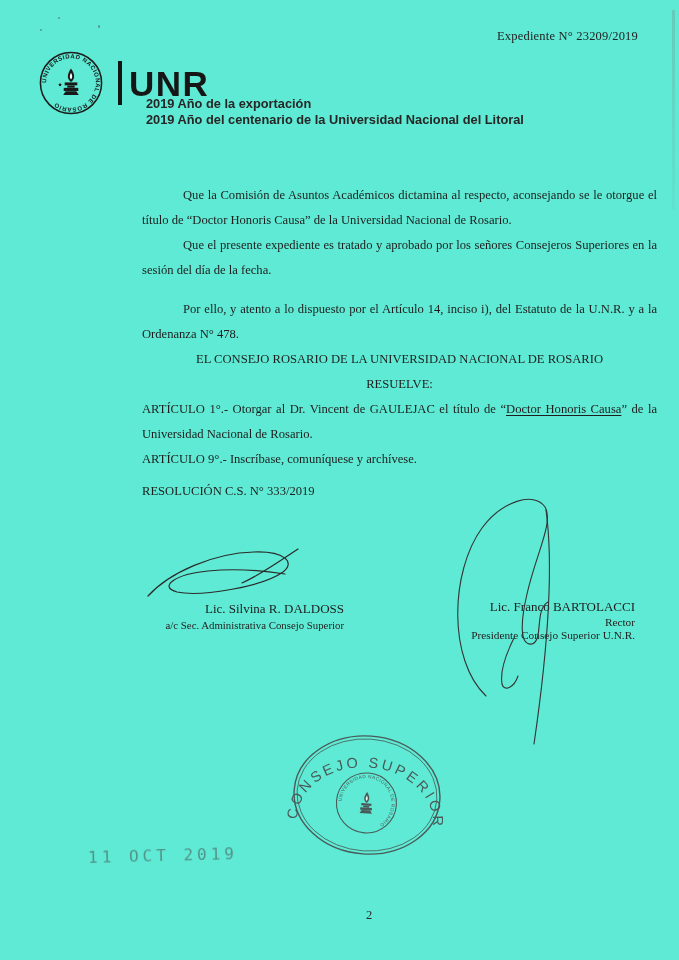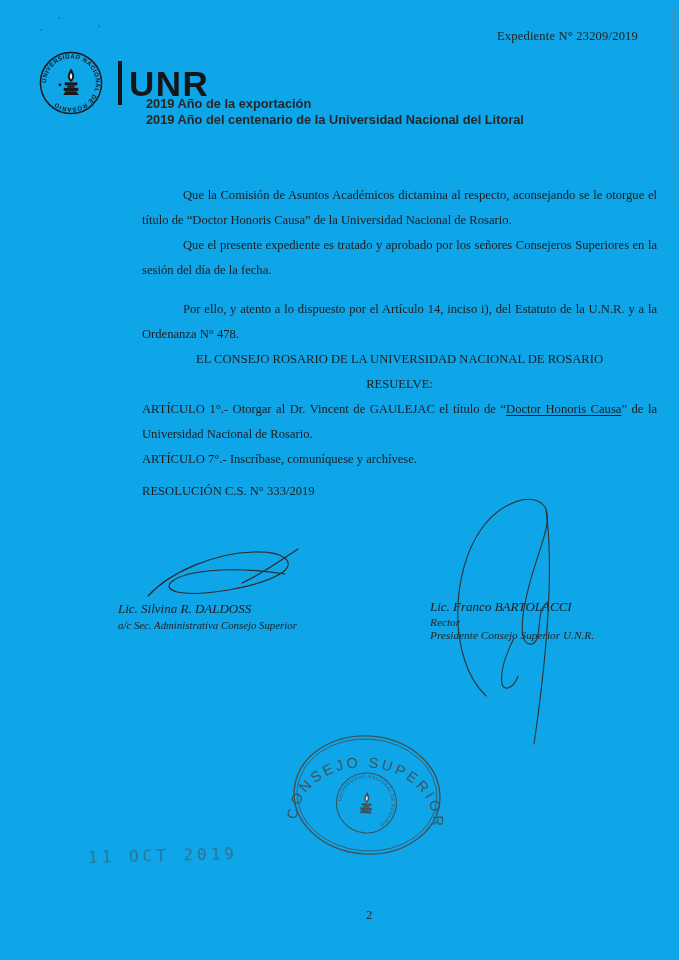--- a/index.html
+++ b/index.html
@@ -1,19 +1,19 @@
 <!DOCTYPE html>
 <html><head>
 <meta charset="utf-8">
 <style>
   html,body{margin:0;padding:0;background:#777;}
   .page{
     position:relative;
     width:679px;height:960px;
-    background:#0ea5e9;
+    background:#5eead4;
     font-family:"Liberation Serif", serif;
     color:#1f1f1f;
     overflow:hidden;
     margin:0 auto;
   }
   
   .expediente{
     position:absolute;top:29px;right:41px;
     font-size:12.5px;letter-spacing:.2px;color:#232323;
   }
@@ -42,21 +42,21 @@
   .body-text p{margin:0;}
   .indent{text-indent:41px;}
   .gap-top{margin-top:14px !important;}
   .centered{text-align:center;text-indent:0;}
   .u{text-decoration:underline;text-underline-offset:2px;}
   .resolution{margin-top:7px !important;}
   
   .sig-svg{position:absolute;}
   .sig-left-svg{left:142px;top:546px;width:172px;height:62px;}
   .sig-right-svg{left:442px;top:488px;width:172px;height:258px;z-index:3;}
-  .sig-label{position:absolute;text-align:left;z-index:2;font-style:italic;}
+  .sig-label{position:absolute;text-align:right;z-index:2;}
   .sig-label .name{font-size:13px;color:#1d1d1d;}
   .sig-label .role{font-size:10.8px;color:#242424;margin-top:2px;}
   .sig-left-label{left:118px;top:601px;width:226px;}
   .sig-right-label{left:430px;top:599px;width:205px;}
   .sig-right-label .role{margin-top:1px;font-size:11.3px;}
   
   .stamp-svg{position:absolute;left:287px;top:729px;width:160px;height:132px;opacity:.88;}
   
   .date-stamp{
     position:absolute;left:88px;top:846px;
@@ -114,21 +114,21 @@
     <div>2019 Año del centenario de la Universidad Nacional del Litoral</div>
   </div>
 
   <div class="body-text">
     <p class="indent">Que la Comisión de Asuntos Académicos dictamina al respecto, aconsejando se le otorgue el título de “Doctor Honoris Causa” de la Universidad Nacional de Rosario.</p>
     <p class="indent">Que el presente expediente es tratado y aprobado por los señores Consejeros Superiores en la sesión del día de la fecha.</p>
     <p class="indent gap-top">Por ello, y atento a lo dispuesto por el Artículo 14, inciso i), del Estatuto de la U.N.R. y a la Ordenanza N° 478.</p>
     <p class="centered">EL CONSEJO ROSARIO DE LA UNIVERSIDAD NACIONAL DE ROSARIO</p>
     <p class="centered">RESUELVE:</p>
     <p><span>ARTÍCULO 1°.- Otorgar al Dr. Vincent de GAULEJAC el título de “</span><span class="u">Doctor Honoris Causa</span><span>” de la Universidad Nacional de Rosario.</span></p>
-    <p>ARTÍCULO 7°.- Inscríbase, comuníquese y archívese.</p>
+    <p>ARTÍCULO 9°.- Inscríbase, comuníquese y archívese.</p>
     <p class="resolution">RESOLUCIÓN C.S. N° 333/2019</p>
   </div>
 
   <svg class="sig-svg sig-left-svg" viewBox="0 0 172 62">
     <g fill="none" stroke="#2b2b2b" stroke-width="1.2" stroke-linecap="round">
       <path d="M 6,50 C 28,26 72,7 112,6 C 142,5 154,16 141,26 C 120,41 58,51 35,46 C 16,41 33,28 66,25 C 96,22 124,25 143,28"></path>
       <path d="M 100,37 C 120,28 142,12 156,3"></path>
     </g>
   </svg>
   <div class="sig-label sig-left-label">

